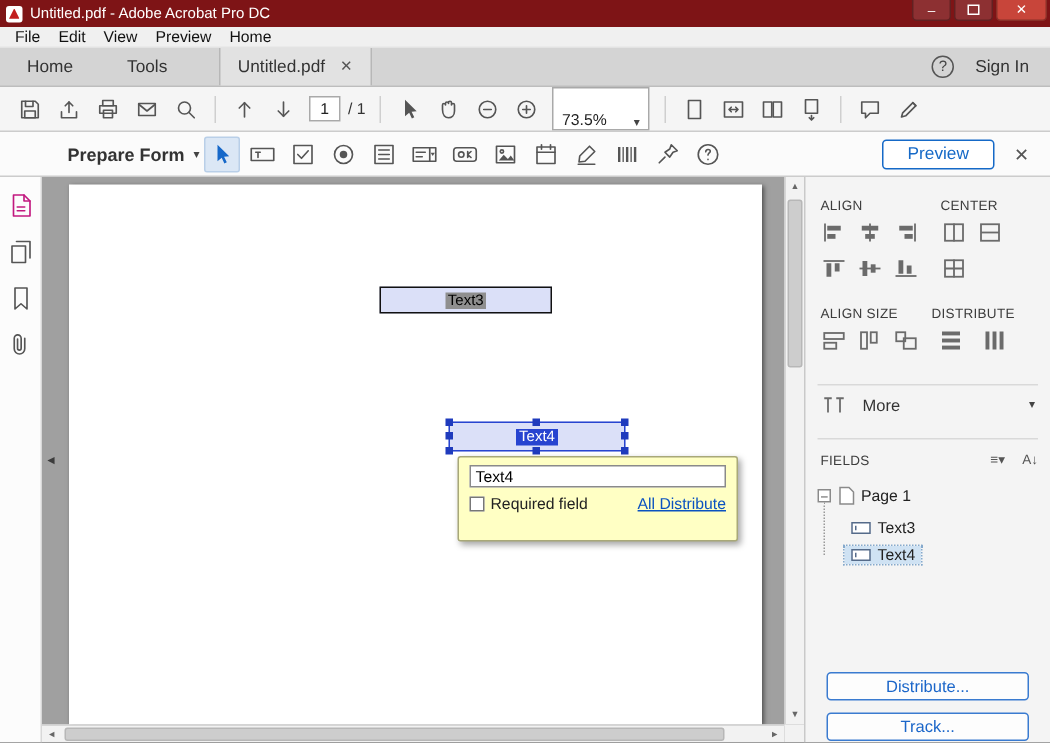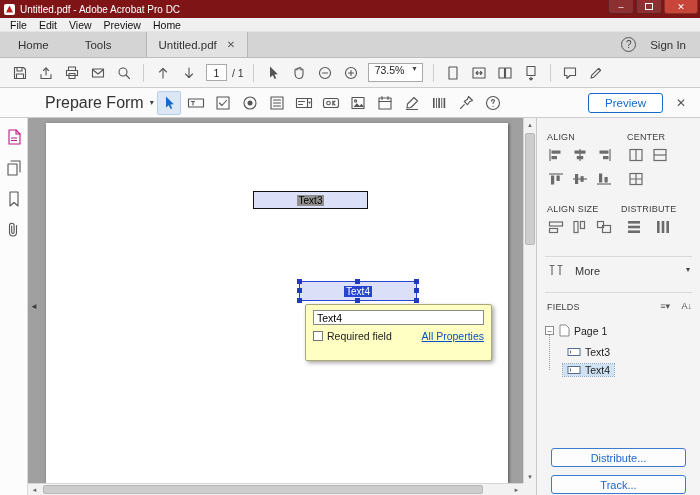--- a/index.html
+++ b/index.html
@@ -26,26 +26,26 @@
   .tab-close{color:#555;font-size:10px}
   .tab-right{margin-left:auto;display:flex;align-items:center;gap:14px;padding-right:14px}
   .helpc{width:15px;height:15px;border:1px solid #555;border-radius:50%;display:flex;align-items:center;justify-content:center;font-size:10px;color:#444}
 
   
   .toolbar{position:absolute;top:58px;left:0;width:100%;height:30px;background:#f5f5f5;border-bottom:1px solid #ccc;display:flex;align-items:center;padding:0 8px;gap:2px}
   .tbtn{width:24px;height:24px;display:flex;align-items:center;justify-content:center;border-radius:2px;flex:0 0 auto}
   .vdiv{width:1px;height:18px;background:#cfcfcf;margin:0 5px;flex:0 0 auto}
   .pagebox{min-width:21px;height:17px;border:1px solid #a9a9a9;background:#fff;display:flex;align-items:center;justify-content:center;padding:0 3px;font-size:10.5px;margin:0 3px}
   .pagetotal{font-size:10.5px;color:#333;margin-right:2px}
-  .zoombox{height:19px;border:1px solid #a9a9a9;background:#fff;display:flex;align-items:flex-start;gap:8px;padding:0 6px;font-size:10.5px;margin:0 3px}
+  .zoombox{height:29px;border:1px solid #a9a9a9;background:#fff;display:flex;align-items:flex-end;gap:18px;padding:0 6px;font-size:10.5px;margin:0 3px}
   .caret{font-size:8px;color:#444}
 
   
   .formbar{position:absolute;top:88px;left:0;width:100%;height:30px;background:#fbfbfb;border-bottom:1px solid #ccc;display:flex;align-items:center;padding:0 10px 0 45px;gap:3px}
-  .formbar .ftitle{font-size:16px;color:#333;font-weight:400;margin-right:3px}
+  .formbar .ftitle{font-size:12px;color:#333;font-weight:700;margin-right:3px}
   .ftbtn{width:24px;height:24px;display:flex;align-items:center;justify-content:center;border-radius:2px;flex:0 0 auto}
   .ftbtn.sel{background:#dbe7f5;border:1px solid #b9cfe8}
   .preview-btn{margin-left:auto;border:1px solid #1569c7;color:#1569c7;background:#fff;border-radius:3px;font-size:11.5px;padding:3px 16px}
   .closex{color:#555;font-size:12px;margin:0 4px 0 10px}
 
   
   .leftrail{position:absolute;left:0;top:118px;bottom:0;width:28px;background:#fcfcfc;border-right:1px solid #d8d8d8;display:flex;flex-direction:column;align-items:center;padding-top:10px;gap:13px}
 
   
   .canvas{position:absolute;left:28px;top:118px;right:164px;bottom:0;background:#a0a0a0;overflow:hidden}
@@ -386,21 +386,21 @@
         <span class="hdl h-bl"></span>
         <span class="hdl h-b"></span>
         <span class="hdl h-br"></span>
       </div>
 
       <div class="popup">
         <input type="text" value="Text4" style="">
         <div class="row">
           <span class="cbx"></span>
           <span>Required field</span>
-          <span class="allprops">All Properties</span>
+          <span class="allprops">All Distribute</span>
         </div>
       </div>
 
     </div>
 
     <span class="collapse">◄</span>
 
     <div class="vscroll">
       <span class="sa-top">▲</span>
       <span class="thumb"></span>

